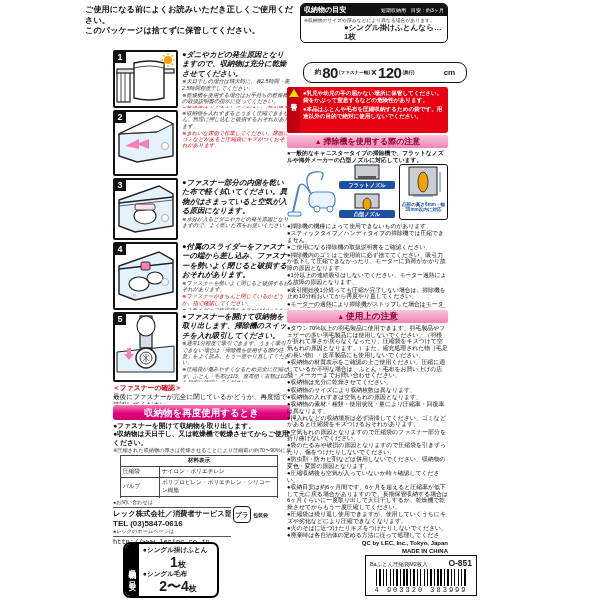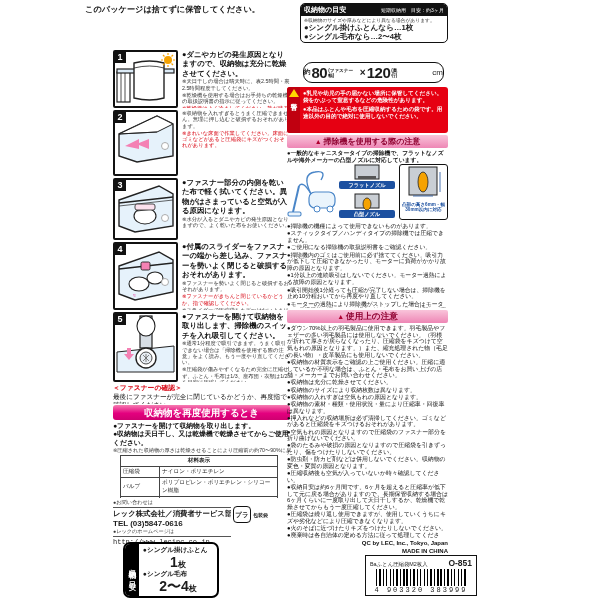--- a/index.html
+++ b/index.html
@@ -7,21 +7,21 @@
          font-family:"Liberation Sans","DejaVu Sans",sans-serif;color:#1c1c1c;}
   .abs{position:absolute;}
   
   .intro{font-size:8.2px;line-height:1.3;font-weight:bold;color:#111;}
   .pinkbar{background:linear-gradient(180deg,#f67db1 0%,#e4007f 55%,#cf0070 100%);
            color:#fff;font-weight:bold;text-align:center;border-radius:3px;}
   .step{left:113px;width:177px;display:flex;gap:4px;overflow:hidden;}
   .imgbox{position:relative;flex:0 0 65px;width:65px;border:2px solid #111;background:#fff;border-radius:2px;box-sizing:border-box;}
   .stepnum{position:absolute;top:-1px;left:-1px;width:12px;height:12px;background:#111;color:#fff;
            font-weight:bold;font-size:9px;line-height:12px;text-align:center;z-index:2;}
-  .steptext{flex:1;min-width:0;}
+  .steptext{flex:1;min-width:0;font-style:italic;}
   .main{font-size:7.4px;line-height:1.28;font-weight:bold;color:#111;}
   .notes .li{font-size:5.3px;line-height:1.18;margin-bottom:1px;color:#333;}
   .li.red{color:#d7000f;}
   .li.mag{color:#e4007f;}
   .li.b{font-weight:bold;font-size:6.8px;line-height:1.25;color:#111;}
   .li.sm{font-size:5.2px;line-height:1.18;color:#333;}
   .fastchk-t{color:#d7000f;font-weight:bold;font-size:6.8px;}
   .fastchk-x{font-size:6.6px;line-height:1.25;color:#111;}
   table.mat{border-collapse:collapse;width:158px;font-size:5.6px;}
   table.mat th,table.mat td{border:0.8px solid #444;padding:1px 2px;text-align:left;font-weight:normal;}
@@ -41,28 +41,28 @@
   .bbox-label{font-size:6.6px;font-weight:bold;text-align:left;}
   .bbox-num{font-size:14px;font-weight:bold;line-height:1.05;}
   .bbox-unit{font-size:8px;font-weight:bold;}
   
   .guide{border:1.8px solid #111;border-radius:5px;background:#fff;overflow:hidden;box-sizing:border-box;}
   .guide-hdr{background:#111;color:#fff;display:flex;justify-content:space-between;align-items:center;
              padding:1px 3px;font-weight:bold;}
   .guide-title{font-size:7px;}
   .guide-sub{font-size:5px;font-weight:normal;}
   .guide-note{font-size:4.8px;color:#333;padding:1px 3px 0 3px;}
-  .guide-item{font-size:7.6px;font-weight:bold;padding:0 3px;line-height:1.25;}
+  .guide-item{font-size:7.6px;font-weight:bold;padding:0 3px;line-height:1.25;margin-left:40px;}
   .sizebox{border:1.6px solid #111;border-radius:9px;background:#fff;display:flex;align-items:center;
            justify-content:center;gap:1px;box-sizing:border-box;}
   .sz-ab{font-size:6.5px;font-weight:bold;}
   .sz-big{font-size:15px;font-weight:bold;letter-spacing:-0.5px;}
   .sz-sm{font-size:4.6px;font-weight:bold;}
   .sz-x{font-size:10px;font-weight:bold;}
-  .sz-cm{font-size:8px;font-weight:normal;padding-left:28px;}
+  .sz-cm{font-size:8px;font-weight:bold;padding-left:28px;}
   .warnbox{display:flex;background:#e60012;border-radius:3px;overflow:hidden;box-sizing:border-box;}
   .warn-tab{flex:0 0 13px;background:#c00010;display:flex;flex-direction:column;align-items:center;padding-top:2px;gap:1px;}
   .warn-tri{width:0;height:0;border-left:5px solid transparent;border-right:5px solid transparent;
             border-bottom:8px solid #ffd800;}
   .warn-vert{writing-mode:vertical-rl;color:#fff;font-size:6.5px;font-weight:bold;letter-spacing:1px;}
   .warn-body{flex:1;padding:3px 3px;}
   .warn-body .li{color:#fff;font-size:5.6px;line-height:1.3;font-weight:bold;margin-bottom:1px;}
   .cautionbar{background:linear-gradient(180deg,#f9c4da,#ee86b5);color:#8f0030;font-weight:bold;
               text-align:center;border-radius:2px;font-size:8.6px;line-height:13px;}
   .tri{color:#b00030;font-size:7px;margin-right:2px;}
@@ -81,20 +81,21 @@
   .bars{height:17px;margin:1px 6px 0 6px;
         background:repeating-linear-gradient(90deg,#000 0 1.4px,#fff 1.4px 3.2px,#000 3.2px 4.6px,#fff 4.6px 6.8px);}
   .bc-num{font-size:7px;letter-spacing:2px;text-align:center;font-family:"Liberation Mono","DejaVu Sans Mono",monospace;}
 </style>
 </head>
 <body>
 
 <div id="sheet">
 
   <div class="abs intro" style="left:85px;top:5px;width:212px;">
+    <div>ご使用になる前によくお読みいただき正しくご使用ください。</div>
     <div>このパッケージは捨てずに保管してください。</div>
   </div>
 
 
   <div class="abs step" style="top:50px;height:58px;">
     <div class="imgbox">
       <div class="stepnum">1</div>
       <svg width="61" height="52" viewBox="0 0 61 52">
         <rect x="2" y="20" width="13" height="30" fill="#fff" stroke="#222" stroke-width="1.2"></rect>
         <line x1="6" y1="20" x2="6" y2="50" stroke="#222" stroke-width="0.8"></line>
@@ -274,21 +275,21 @@
   <div class="abs guide" style="left:300px;top:3px;width:148px;height:40px;">
     <div class="guide-hdr">
       <span class="guide-title">収納物の目安</span>
       <span class="guide-sub">短期収納用　目安：約3ヶ月</span>
     </div>
     <div class="guide-note">※収納物のサイズや厚みなどにより異なる場合があります。</div>
     <div class="guide-item">●シングル掛けふとんなら…1枚</div>
     <div class="guide-item">●シングル毛布なら…2〜4枚</div>
   </div>
 
-  <div class="abs sizebox" style="left:303px;top:62px;width:141px;height:21px;">
+  <div class="abs sizebox" style="left:303px;top:62px;width:164px;height:21px;">
     <span class="sz-ab">約</span>
     <span class="sz-big">80</span>
     <span class="sz-sm">(ファスナー幅)</span>
     <span class="sz-x">×</span>
     <span class="sz-big">120</span>
     <span class="sz-sm">(奥行)</span>
     <span class="sz-cm">cm</span>
   </div>
 
   <div class="abs warnbox" style="left:287px;top:87px;width:161px;height:46px;">

